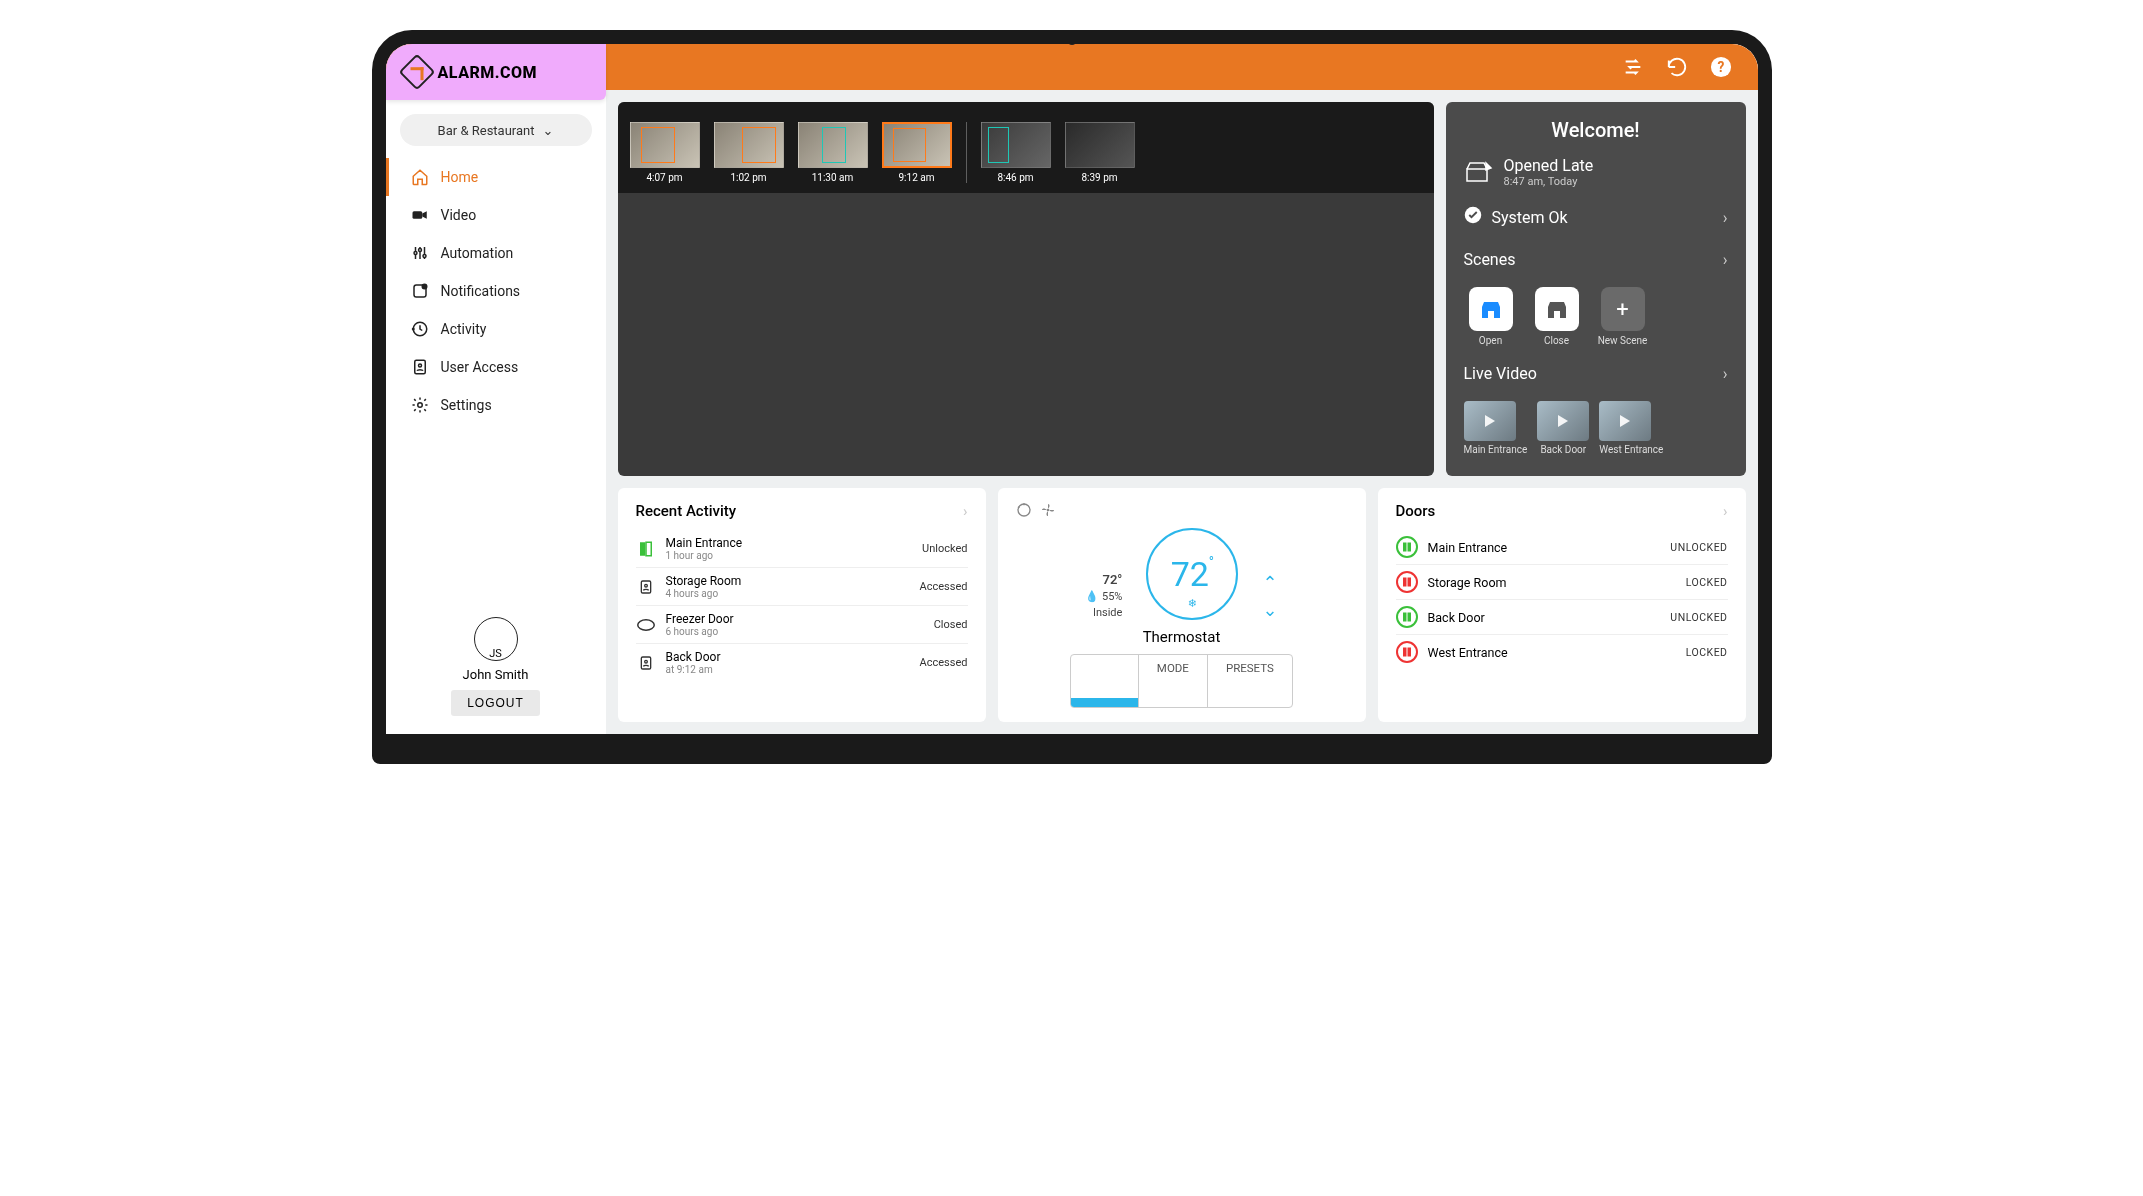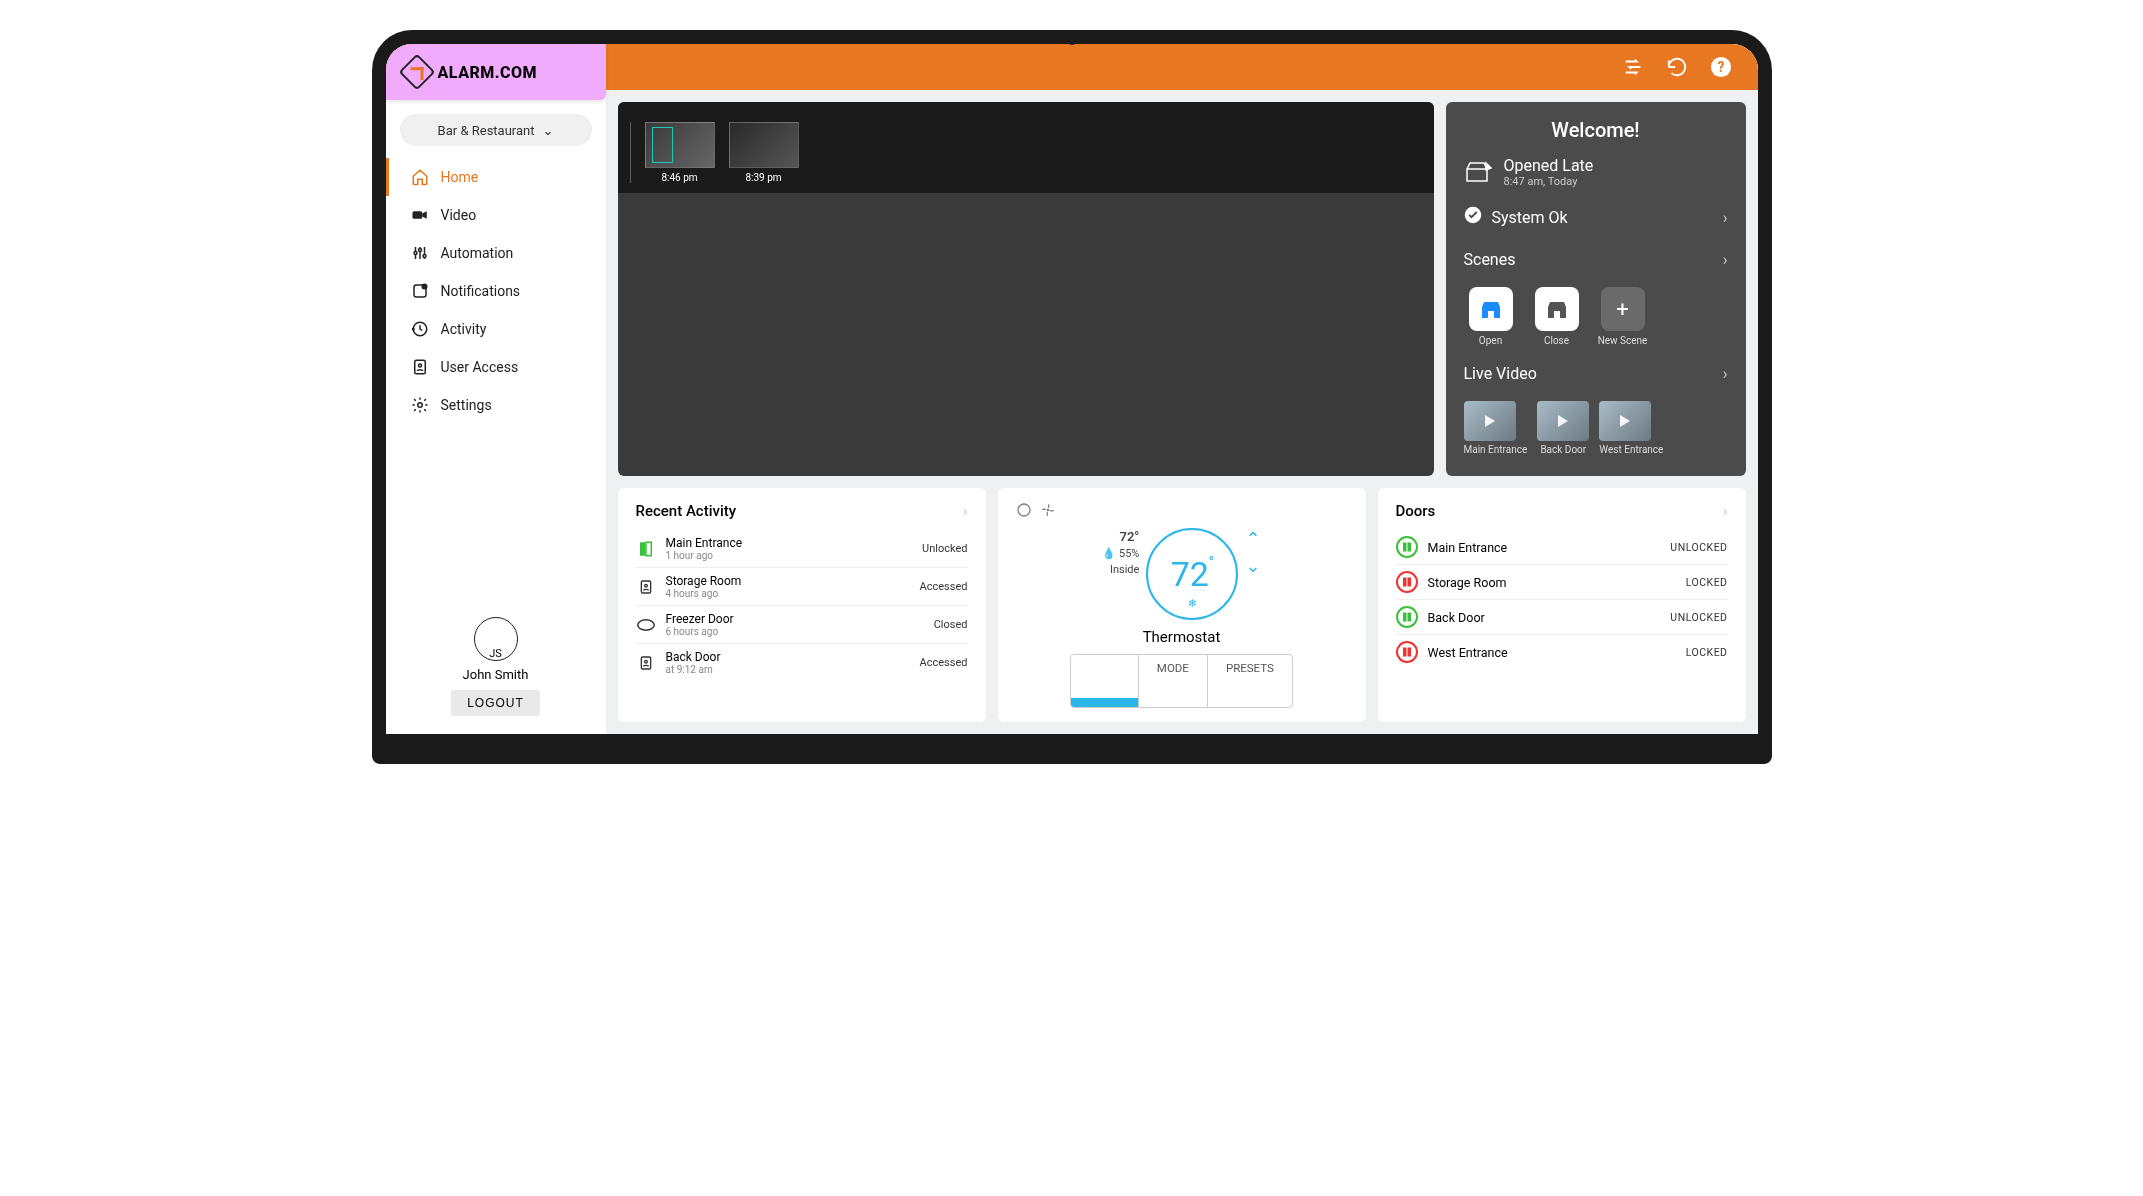--- a/index.html
+++ b/index.html
@@ -252,21 +252,21 @@
   .ico-door {
     width:22px;height:22px;border:2px solid #3ac03a;border-radius:50%;
     display:inline-flex;align-items:center;justify-content:center;font-size:11px;color:#3ac03a;
   }
   .ico-door.locked { border-color:#e33; color:#e33; }
   .ico-act { width:20px;height:20px;display:inline-flex;align-items:center;justify-content:center;font-size:14px; }
 
   
   .thermo { align-items:center; }
   .thermo-top { display:flex; gap:8px; align-self:flex-start; color:#888; }
-  .thermo-body { display:flex; align-items:flex-start; gap:7px; margin:6px 0 4px; }
+  .thermo-body { display:flex; align-items:flex-end; gap:24px; margin:6px 0 4px; }
   .thermo-info { font-size:11px; text-align:right; color:#444; line-height:1.4; }
   .thermo-info .h { font-size:13px; font-weight:600; }
   .dial {
     width:92px;height:92px;border:2px solid #2bb6ea;border-radius:50%;
     display:flex;align-items:center;justify-content:center;
     font-size:34px;color:#2bb6ea;position:relative;
   }
   .dial small{font-size:14px;vertical-align:top;}
   .dial .flake{position:absolute;bottom:8px;font-size:11px;color:#2bb6ea;}
   .arrows { display:flex;flex-direction:column;gap:6px;color:#2bb6ea;font-size:18px;cursor:pointer; }
@@ -389,20 +389,46 @@
        <button class="logout-btn">LOGOUT</button>
      </div>
    </aside>
 
    <main class="content">
     <div class="row" style="flex:1.6">
      <div class="video-card">
        <div class="thumbs">
          <span class="group-label" style="left:12px">Today</span>
          <span class="group-label" style="left:352px">Settings</span>
+         <div class="thumb-group">
+           <div class="thumb">
+                    <div class="img">
+                      <div class="tbox"></div>
+                    </div>
+                    <span class="tm">4:07 pm</span>
+                  </div>
+           <div class="thumb">
+                    <div class="img">
+                      <div class="tbox" style="left:40%"></div>
+                    </div>
+                    <span class="tm">1:02 pm</span>
+                  </div>
+           <div class="thumb">
+                    <div class="img">
+                      <div class="tbox teal" style="left:35%;width:35%"></div>
+                    </div>
+                    <span class="tm">11:30 am</span>
+                  </div>
+           <div class="thumb sel">
+                    <div class="img">
+                      <div class="tbox"></div>
+                    </div>
+                    <span class="tm">9:12 am</span>
+                  </div>
+         </div>
          <div class="divider"></div>
          <div class="thumb-group">
            <div class="thumb">
                     <div class="img" style="background:linear-gradient(135deg,#3a3a3a,#666)">
                       <div class="tbox teal" style="left:10%;width:30%"></div>
                     </div>
                     <span class="tm">8:46 pm</span>
                   </div>
            <div class="thumb">
                     <div class="img" style="background:linear-gradient(135deg,#2a2a2a,#555)"></div>

